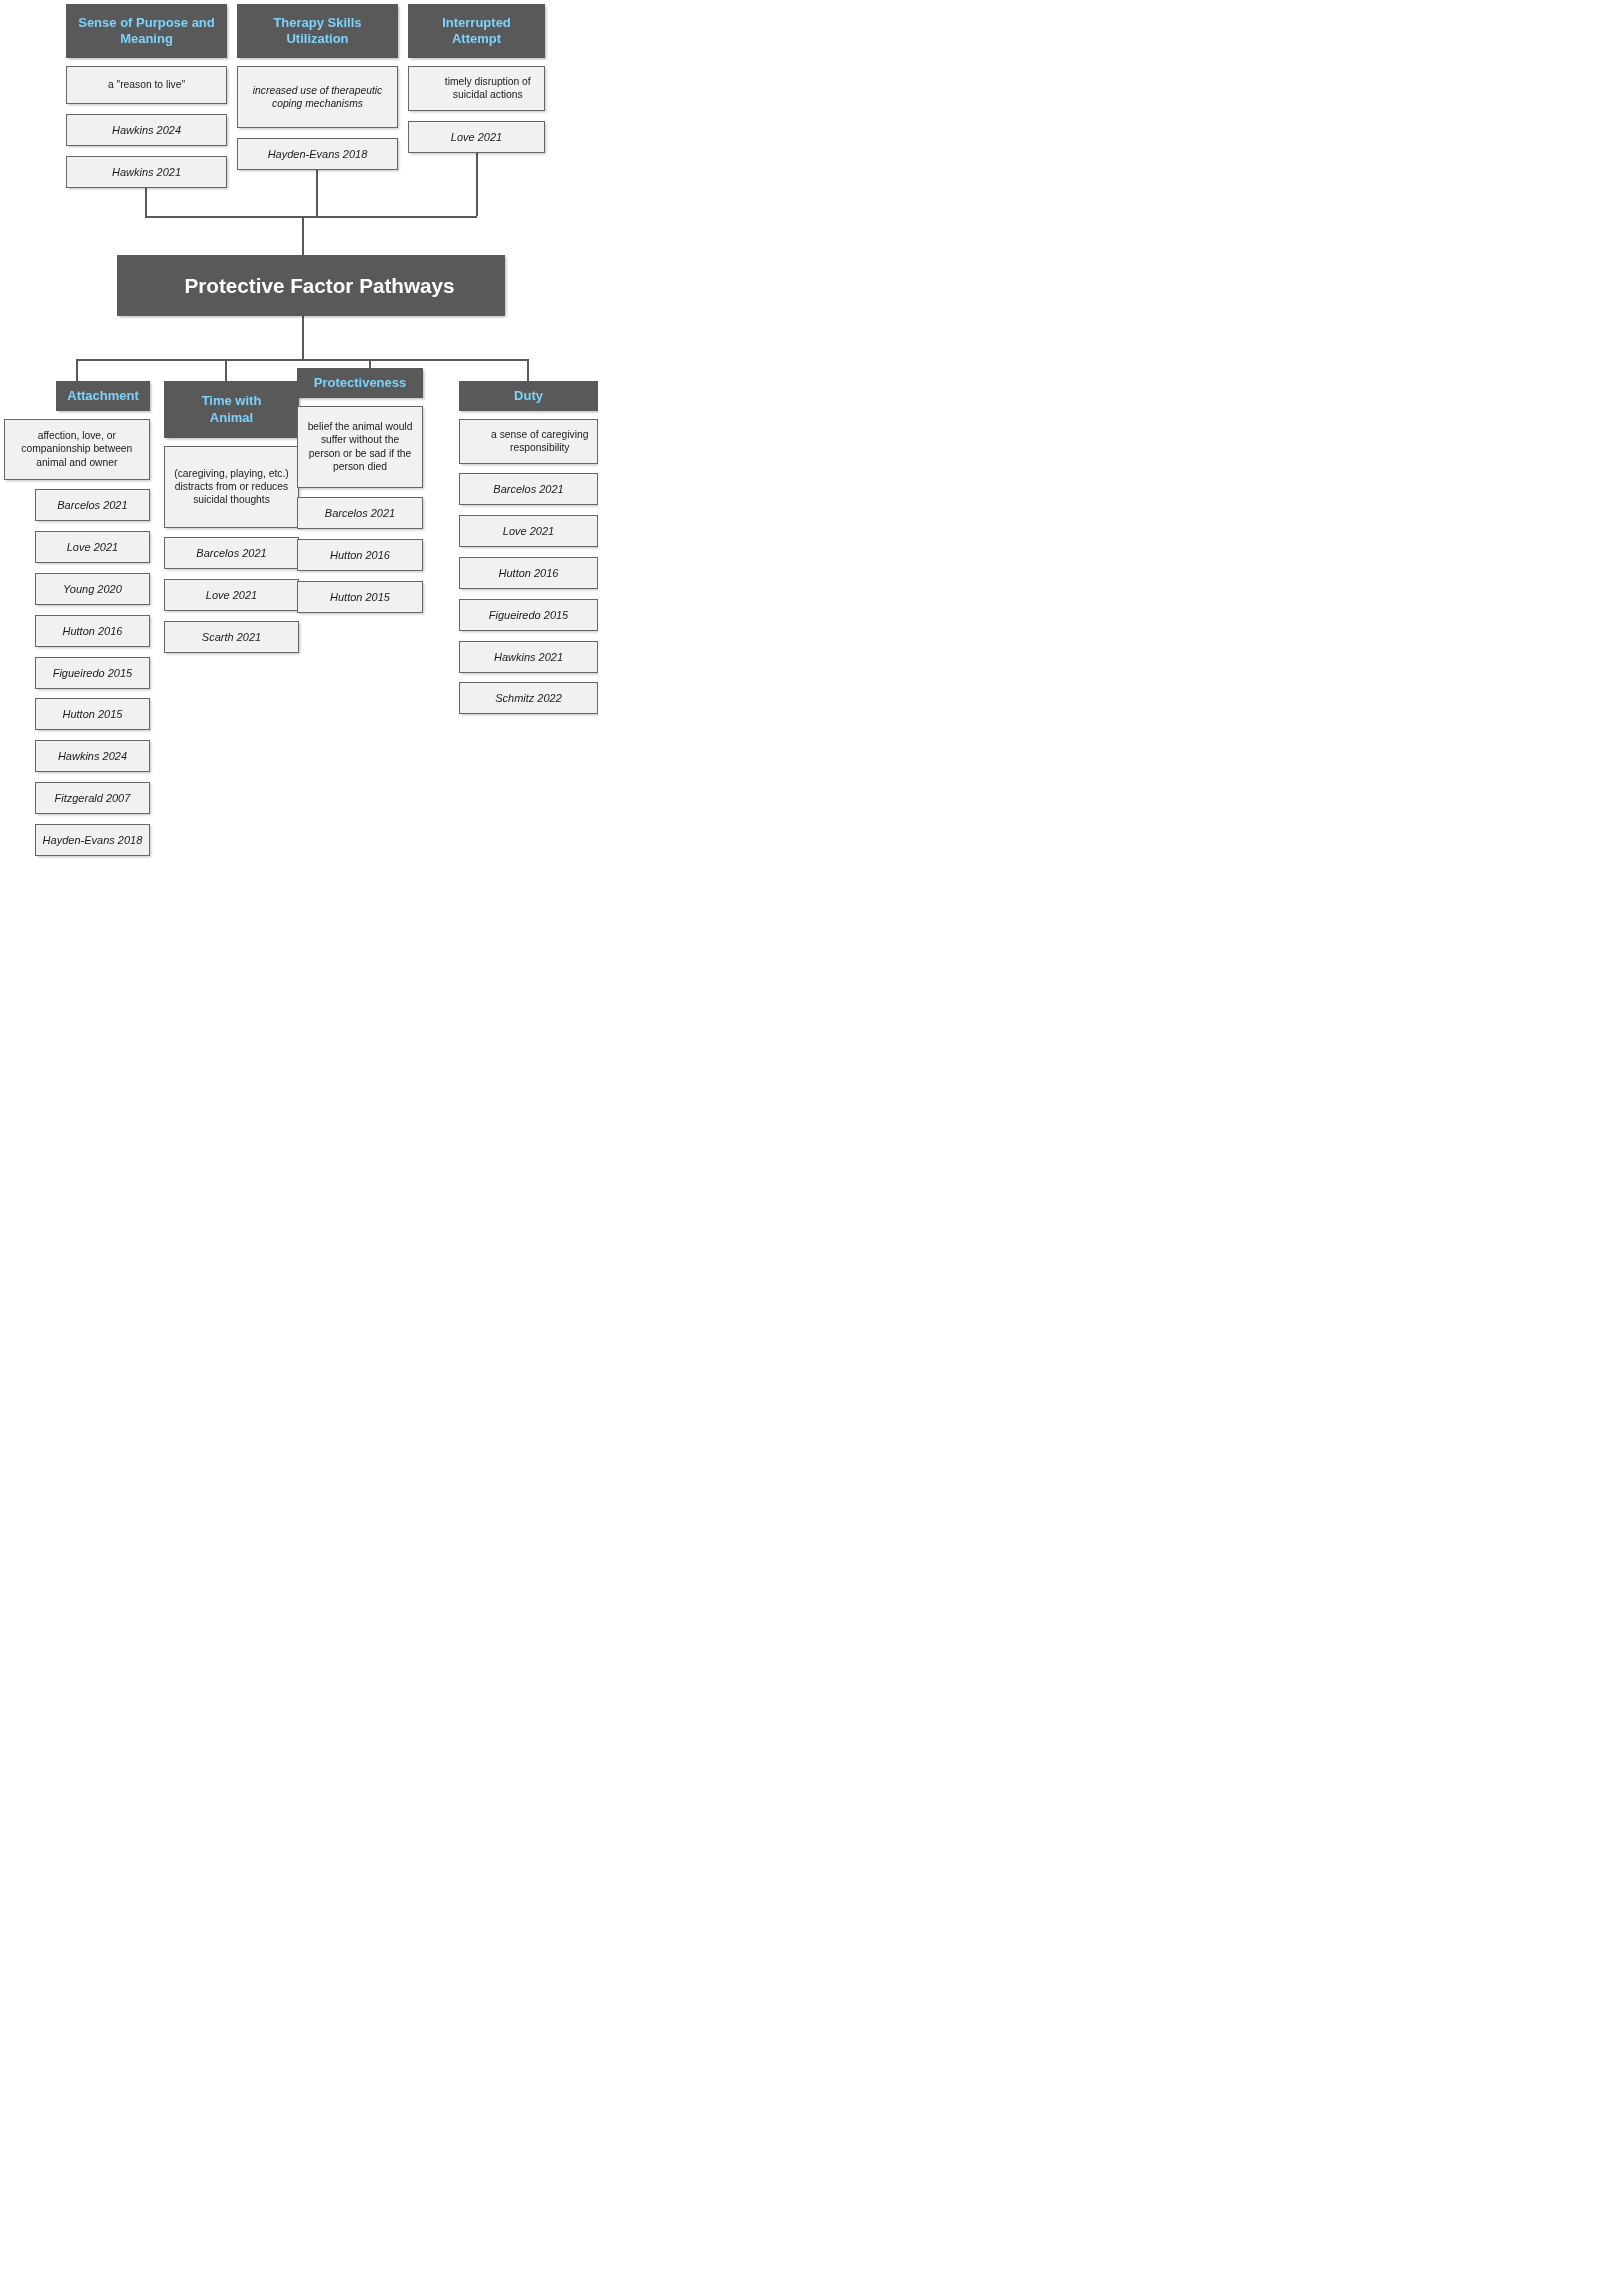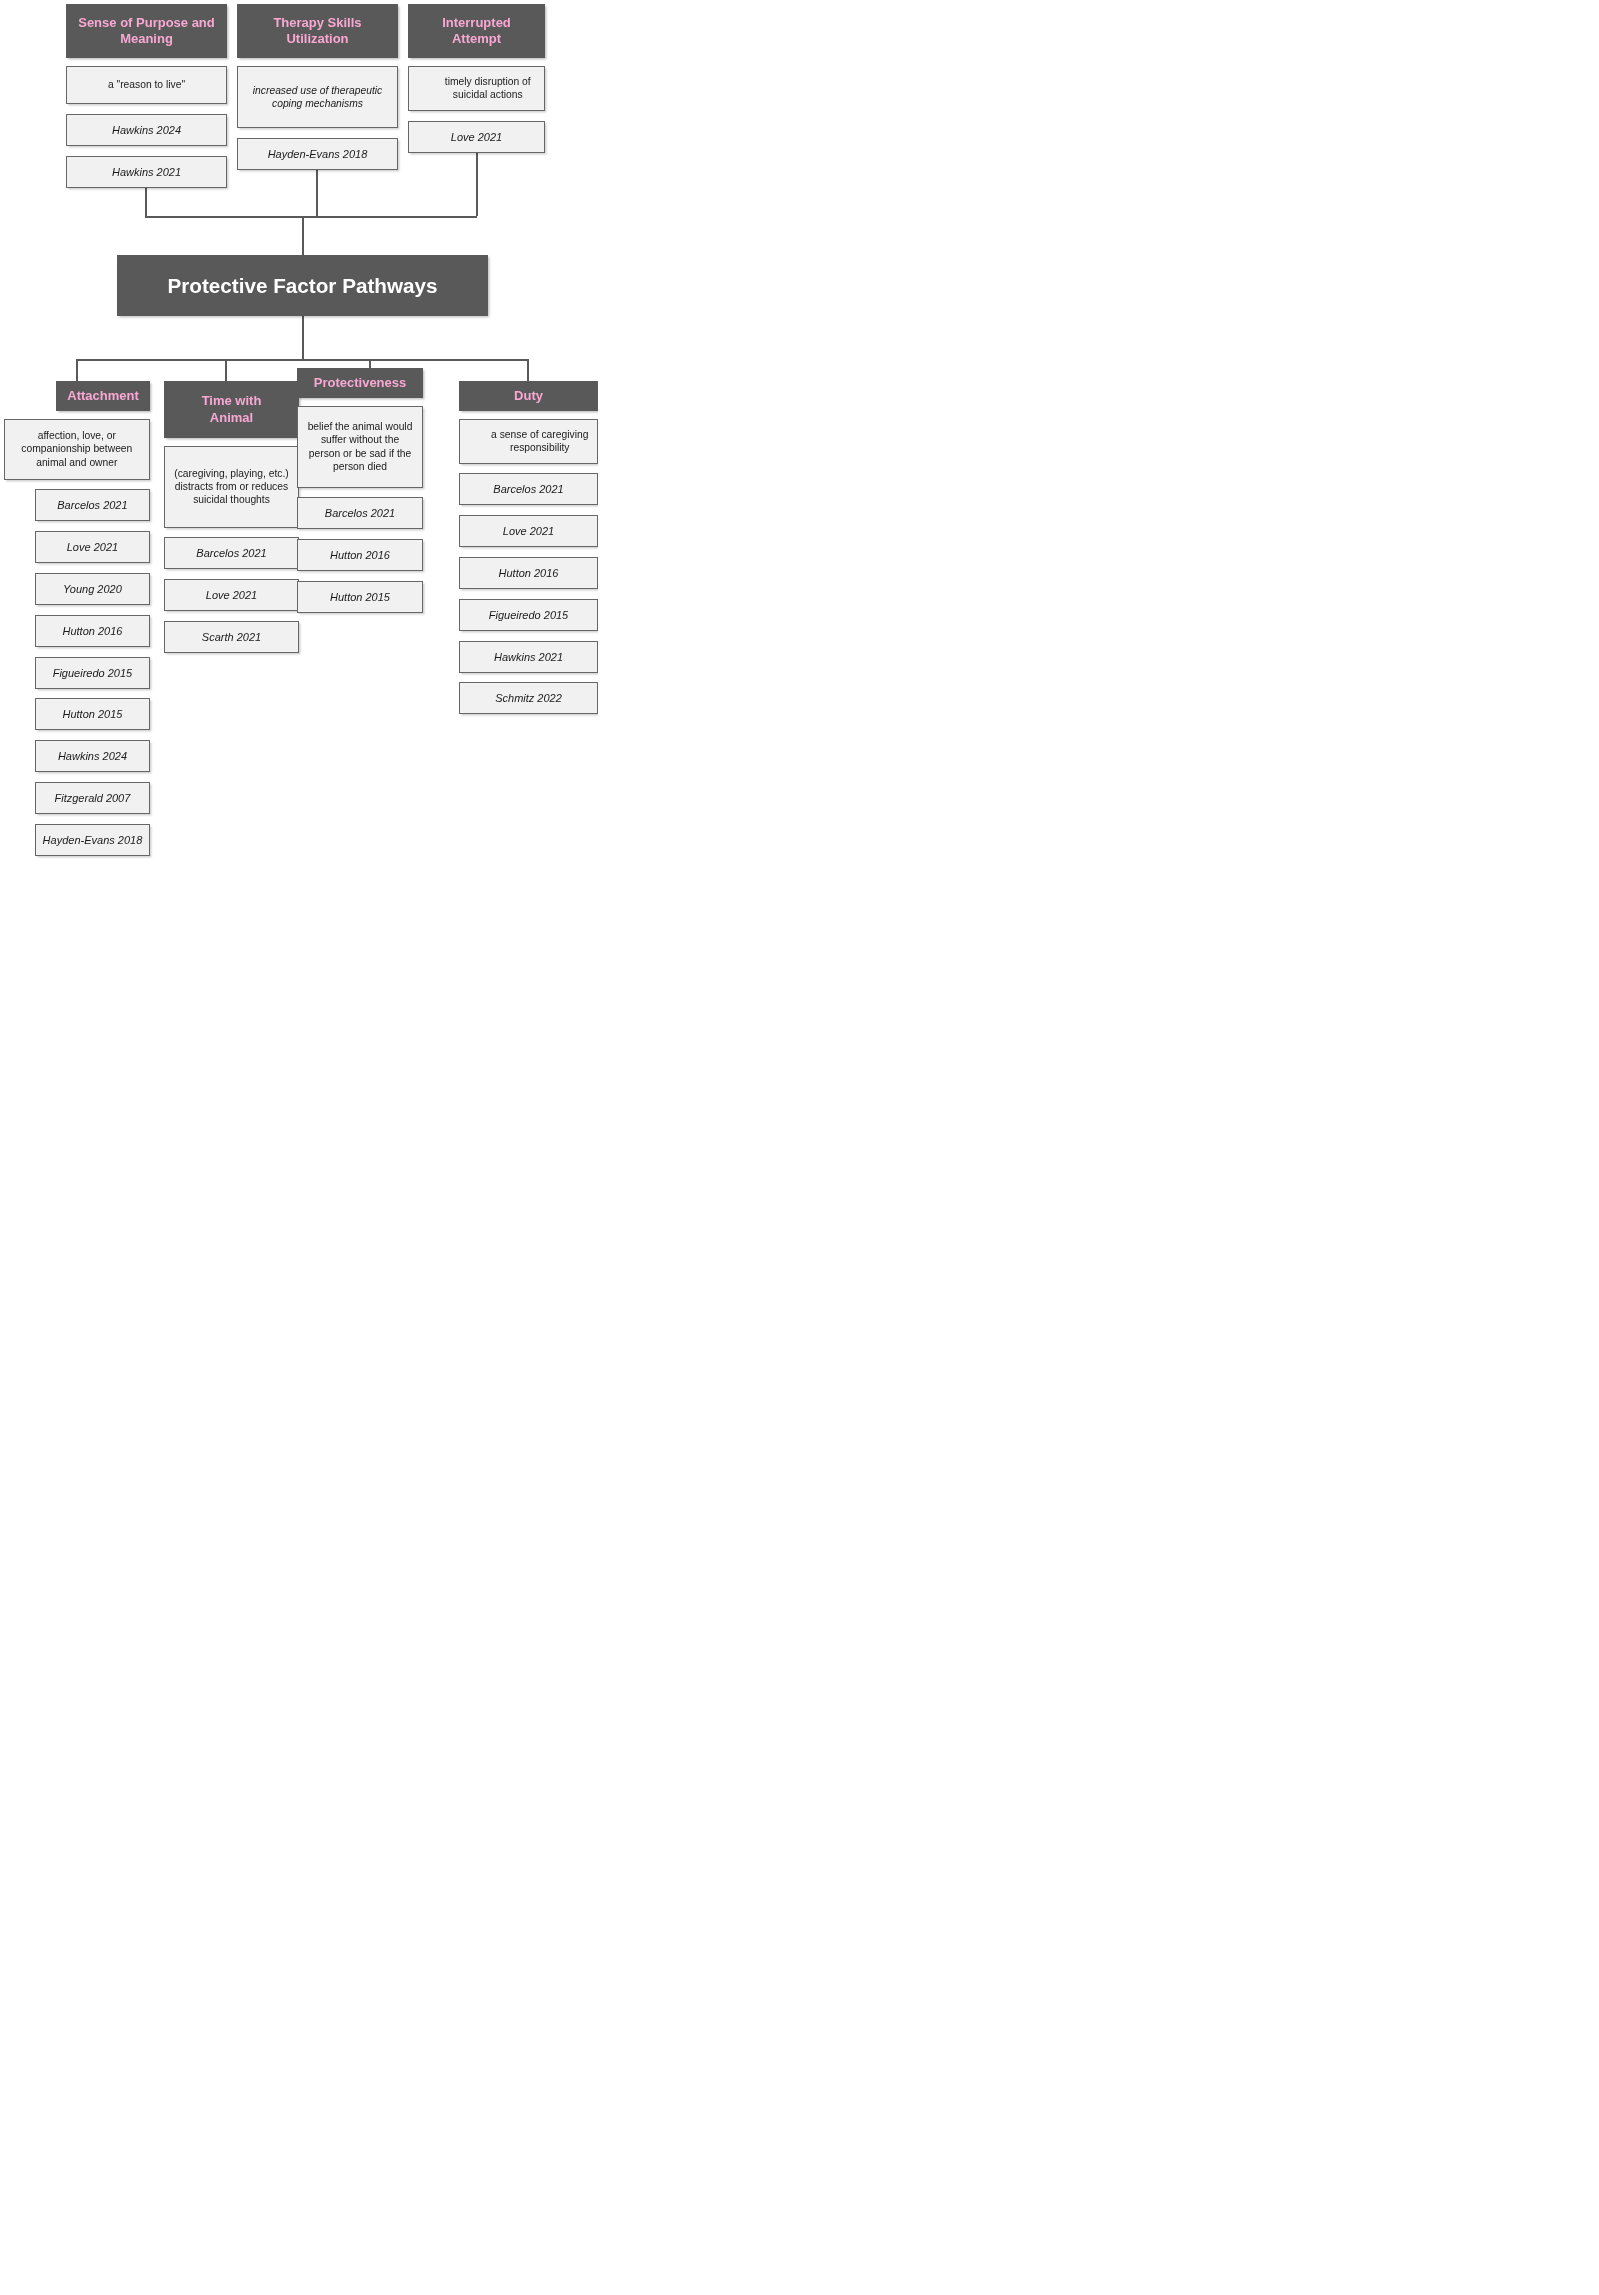--- a/index.html
+++ b/index.html
@@ -2,21 +2,21 @@
 <html style="font-size:8.7px"><head>
 <meta charset="utf-8">
 <style>
   html,body{margin:0;padding:0;background:#ffffff;}
   #canvas{
     position:relative;width:598px;height:860px;background:#ffffff;
     font-family:"Liberation Sans",sans-serif;color:#1a1a1a;overflow:hidden;
   }
   .col{position:absolute;display:flex;flex-direction:column;}
   .hdr{
-    background:#595959;color:#f9a8d4;font-weight:bold;text-align:center;
+    background:#595959;color:#7dd3fc;font-weight:bold;text-align:center;
     display:flex;align-items:center;justify-content:center;
     font-size:13px;line-height:1.25;box-sizing:border-box;
     padding:2.2px 11px;margin-bottom:7.6px;
     box-shadow:1.6px 2.2px 2.2px rgba(0,0,0,0.28);
   }
   .hdr-top{height:54px;}
   .hdr-b{height:30px;}
   .hdr-b2{height:57px;padding:2.2px 24px;}
   .box{
     background:#f1f1f1;border:1.1px solid #666666;box-sizing:border-box;
@@ -35,20 +35,21 @@
   #col-attachment    {left:3.8px;  top:381px;width:146px;align-items:flex-end;}
   #col-time          {left:164px;top:381px;width:135px;}
   #col-protectiveness{left:297px;top:368px;width:126px;}
   #col-duty          {left:459px;top:381px;width:139px;}
   
   #central{
     position:absolute;left:117px;top:255px;width:371px;height:61px;
     background:#595959;color:#ffffff;font-weight:bold;font-size:20.7px;
     display:flex;align-items:center;justify-content:center;text-align:center;
     box-shadow:1.6px 2.2px 2.7px rgba(0,0,0,0.3);
+    padding-left:17px;
   }
   
   .line{position:absolute;background:#595959;}
   .v{width:1.6px;}
   .h{height:1.6px;}
   #ln-a      {left:145px;top:187px;height:29px;}
   #ln-b      {left:316px;top:170px;height:46px;}
   #ln-c      {left:476px;top:152px;height:64px;}
   #ln-top-h  {left:145px;top:216px;width:332px;}
   #ln-mid-up {left:302px;top:216px;height:39px;}

